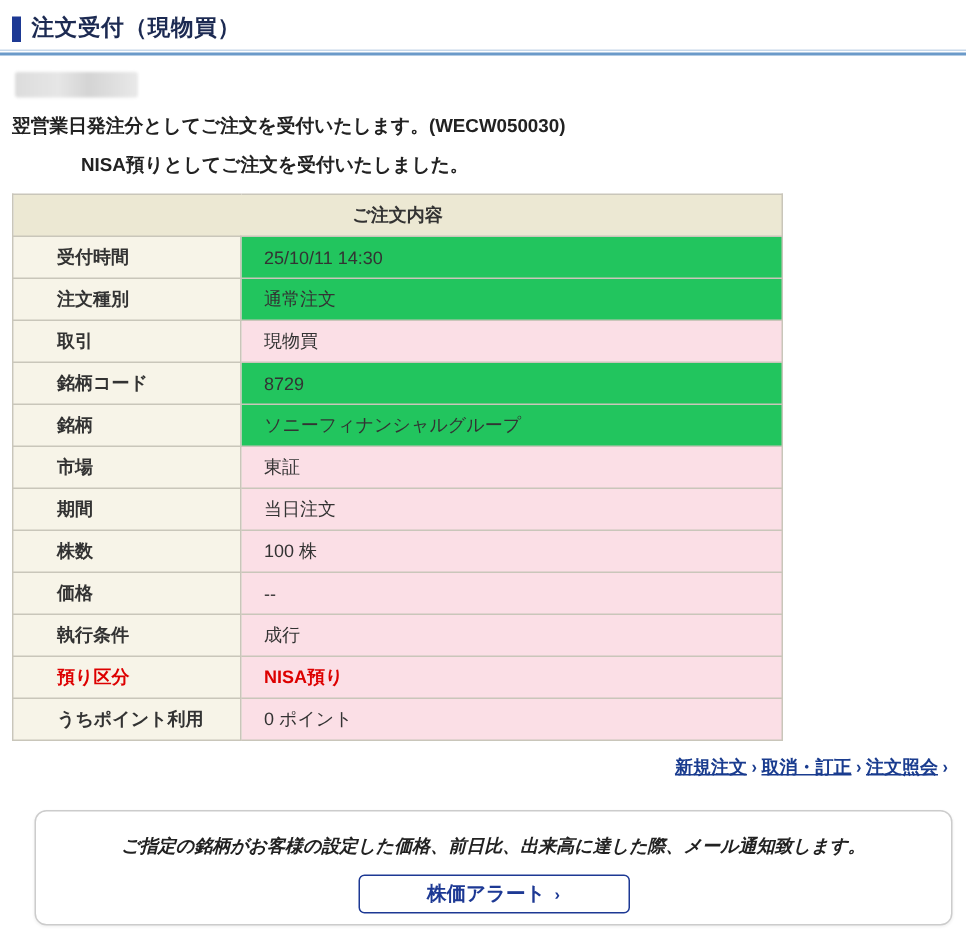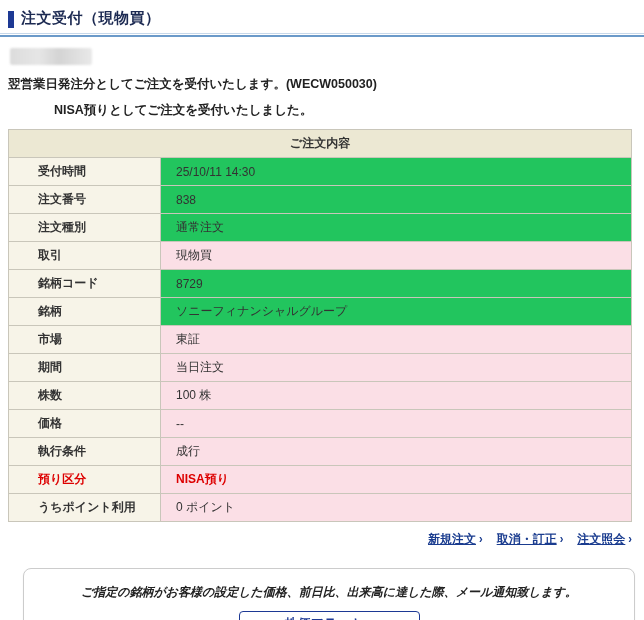--- a/index.html
+++ b/index.html
@@ -32,21 +32,21 @@
 
   .redacted{
     width:82px;height:17px;margin:11px 0 0 10px;border-radius:2px;
     background:linear-gradient(90deg,#dcdcdc 0%,#e6e6e6 35%,#d4d4d4 60%,#e9e9e9 100%);
     filter:blur(1px);
   }
   .msg-1{margin:11px 0 0 8px;font-weight:bold;font-size:12.5px;color:#222;}
   .msg-2{margin:9px 0 0 24px;font-weight:bold;font-size:12.5px;color:#222;padding-left:30px;}
 
   table.order{
-    margin:10px 0 0 8px;width:624px;
+    margin:10px 0 0 8px;width:514px;
     border-collapse:collapse;
     border:1px solid var(--border-outer);
     font-size:12px;
   }
   table.order td,table.order th{
     border:1px solid var(--border-inner);
     height:28px;vertical-align:middle;
   }
   tr.thead th{
     background:var(--beige-header);
@@ -60,21 +60,21 @@
   td.rvalue{background:#22c55e;padding-left:15px;color:#333;font-weight:normal;}
   tr.pink td.rvalue{background:var(--pink);}
   tr.red th.rlabel,tr.red td.rvalue{color:var(--red);font-weight:bold;}
 
   .links-row{
     width:632px;margin-top:9px;text-align:right;
     font-size:12px;font-weight:bold;
   }
   .links-row a{
     color:var(--link);text-decoration:underline;cursor:pointer;
-    margin-left:14px;
+    margin-left:3px;
   }
   .links-row a .arrow{
     text-decoration:none;display:inline-block;margin-left:3px;
     font-size:11px;transform:scaleY(1.1);
   }
 
   .alert-panel{
     margin:20px 0 0 23px;width:612px;height:77px;
     border:1px solid #cccccc;border-radius:8px;
     box-shadow:0 1px 2px rgba(0,0,0,0.06);
@@ -109,24 +109,20 @@
   <div class="msg-2">NISA預りとしてご注文を受付いたしました。</div>
 
   <table class="order">
     <tbody>
       <tr class="thead">
         <th colspan="2">ご注文内容</th>
       </tr>
     <tr class="">
           <th class="rlabel">受付時間</th>
           <td class="rvalue">25/10/11 14:30</td>
-        </tr>
-        <tr class="">
-          <th class="rlabel">注文番号</th>
-          <td class="rvalue">838</td>
         </tr>
         <tr class="">
           <th class="rlabel">注文種別</th>
           <td class="rvalue">通常注文</td>
         </tr>
         <tr class="pink">
           <th class="rlabel">取引</th>
           <td class="rvalue">現物買</td>
         </tr>
         <tr class="">

